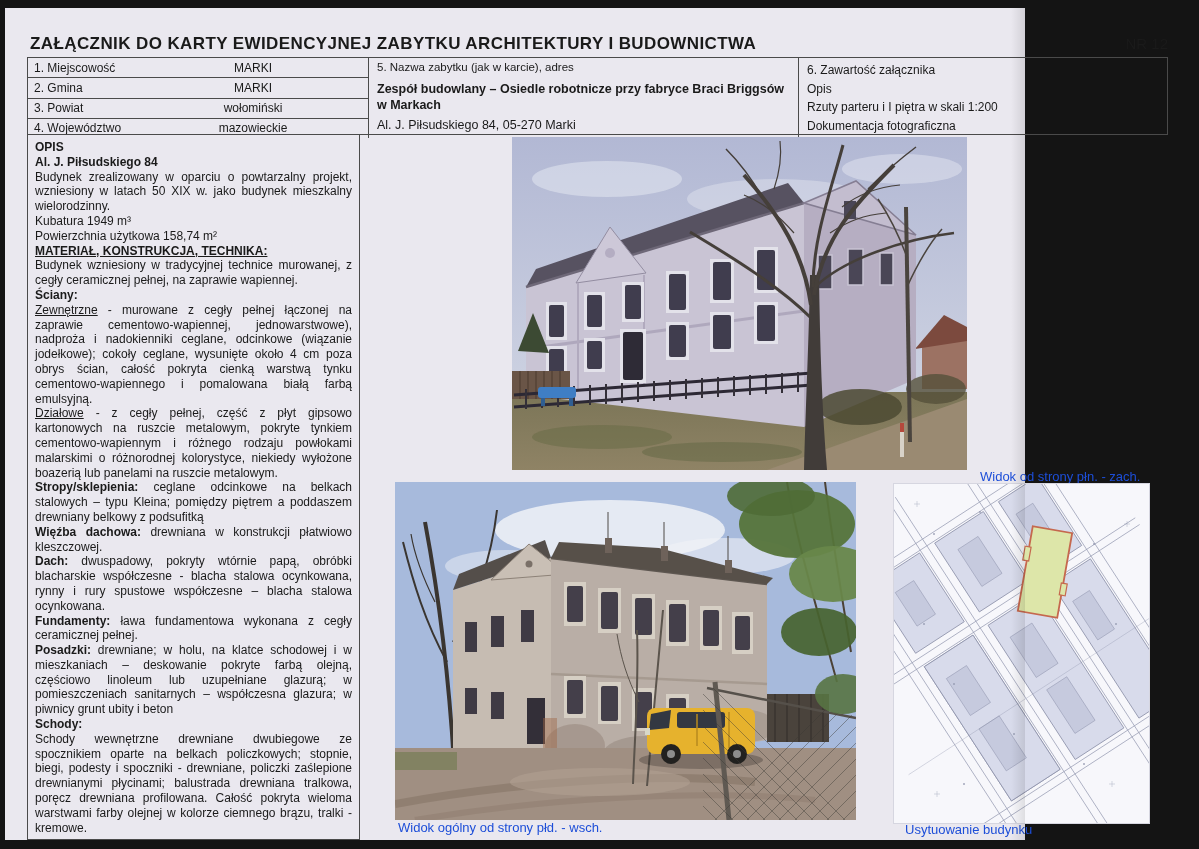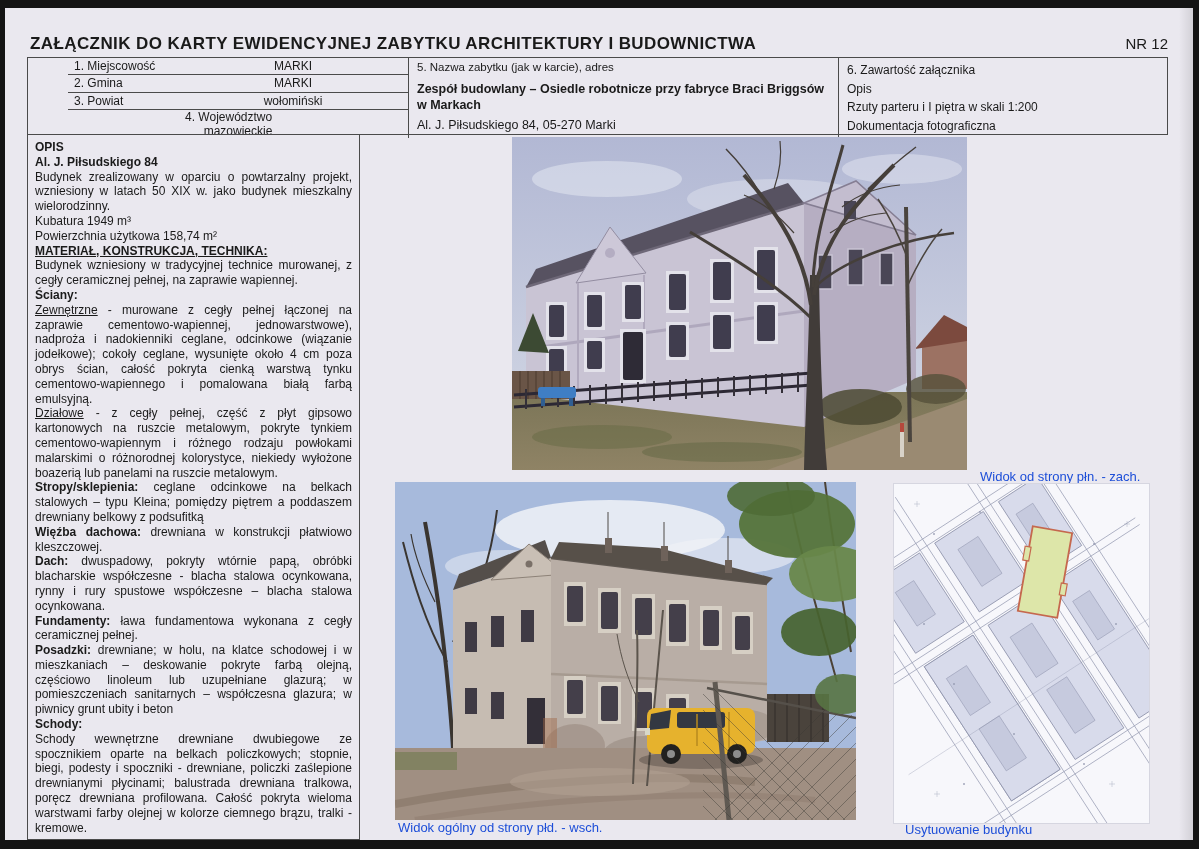--- a/index.html
+++ b/index.html
@@ -3,48 +3,47 @@
 <meta charset="utf-8">
 <style>
   html,body{margin:0;padding:0;}
   body{
     width:1199px;height:849px;position:relative;overflow:hidden;
     background:#141414;
     font-family:"Liberation Sans","DejaVu Sans",sans-serif;
     color:#1a1a1a;
   }
   .page{
-    position:absolute;left:5px;top:8px;width:1188px;height:832px;
+    position:absolute;left:5px;top:8px;width:1020px;height:832px;
     background:#eae8ef;
   }
   .page::after{ 
     content:"";position:absolute;right:0;top:0;width:14px;height:100%;
     background:linear-gradient(to right, rgba(0,0,0,0), rgba(0,0,0,.10));
   }
   .title-row{
     position:absolute;left:25px;top:26px;width:1138px;
     display:flex;justify-content:space-between;align-items:baseline;
   }
   .title-row .doc-title{font-size:17px;font-weight:bold;letter-spacing:.4px;white-space:nowrap;}
   .title-row .doc-number{font-size:15px;font-weight:normal;}
 
   .header-table{
     position:absolute;left:22px;top:49px;width:1141px;height:78px;
     display:grid;grid-template-columns:341px 430px 370px;
     border:1px solid #4a4a4a;box-sizing:border-box;
     background:transparent;
-    padding-left:40px;
   }
   .col{box-sizing:border-box;}
   .col-a{border-right:1px solid #4a4a4a;display:flex;flex-direction:column;}
   .col-a .row{
     flex:1;display:flex;align-items:center;border-bottom:1px solid #4a4a4a;
     font-size:12px;
   }
-  .col-a .row:last-child{border-bottom:none;flex-direction:column;}
+  .col-a .row:last-child{border-bottom:none;}
   .col-a .lbl{width:112px;padding-left:6px;}
   .col-a .val{width:214px;text-align:center;}
   .col-b{border-right:1px solid #4a4a4a;padding:3px 8px;}
   .col-b .small-lbl{font-size:11.5px;margin-bottom:8px;}
   .col-b .name{font-size:12.5px;font-weight:bold;line-height:16px;}
   .col-b .addr{font-size:12.5px;font-weight:normal;margin-top:5px;}
   .col-c{padding:3px 8px;font-size:12px;line-height:18.5px;}
 
   .desc-box{
     position:absolute;left:22px;top:126px;width:333px;height:706px;

